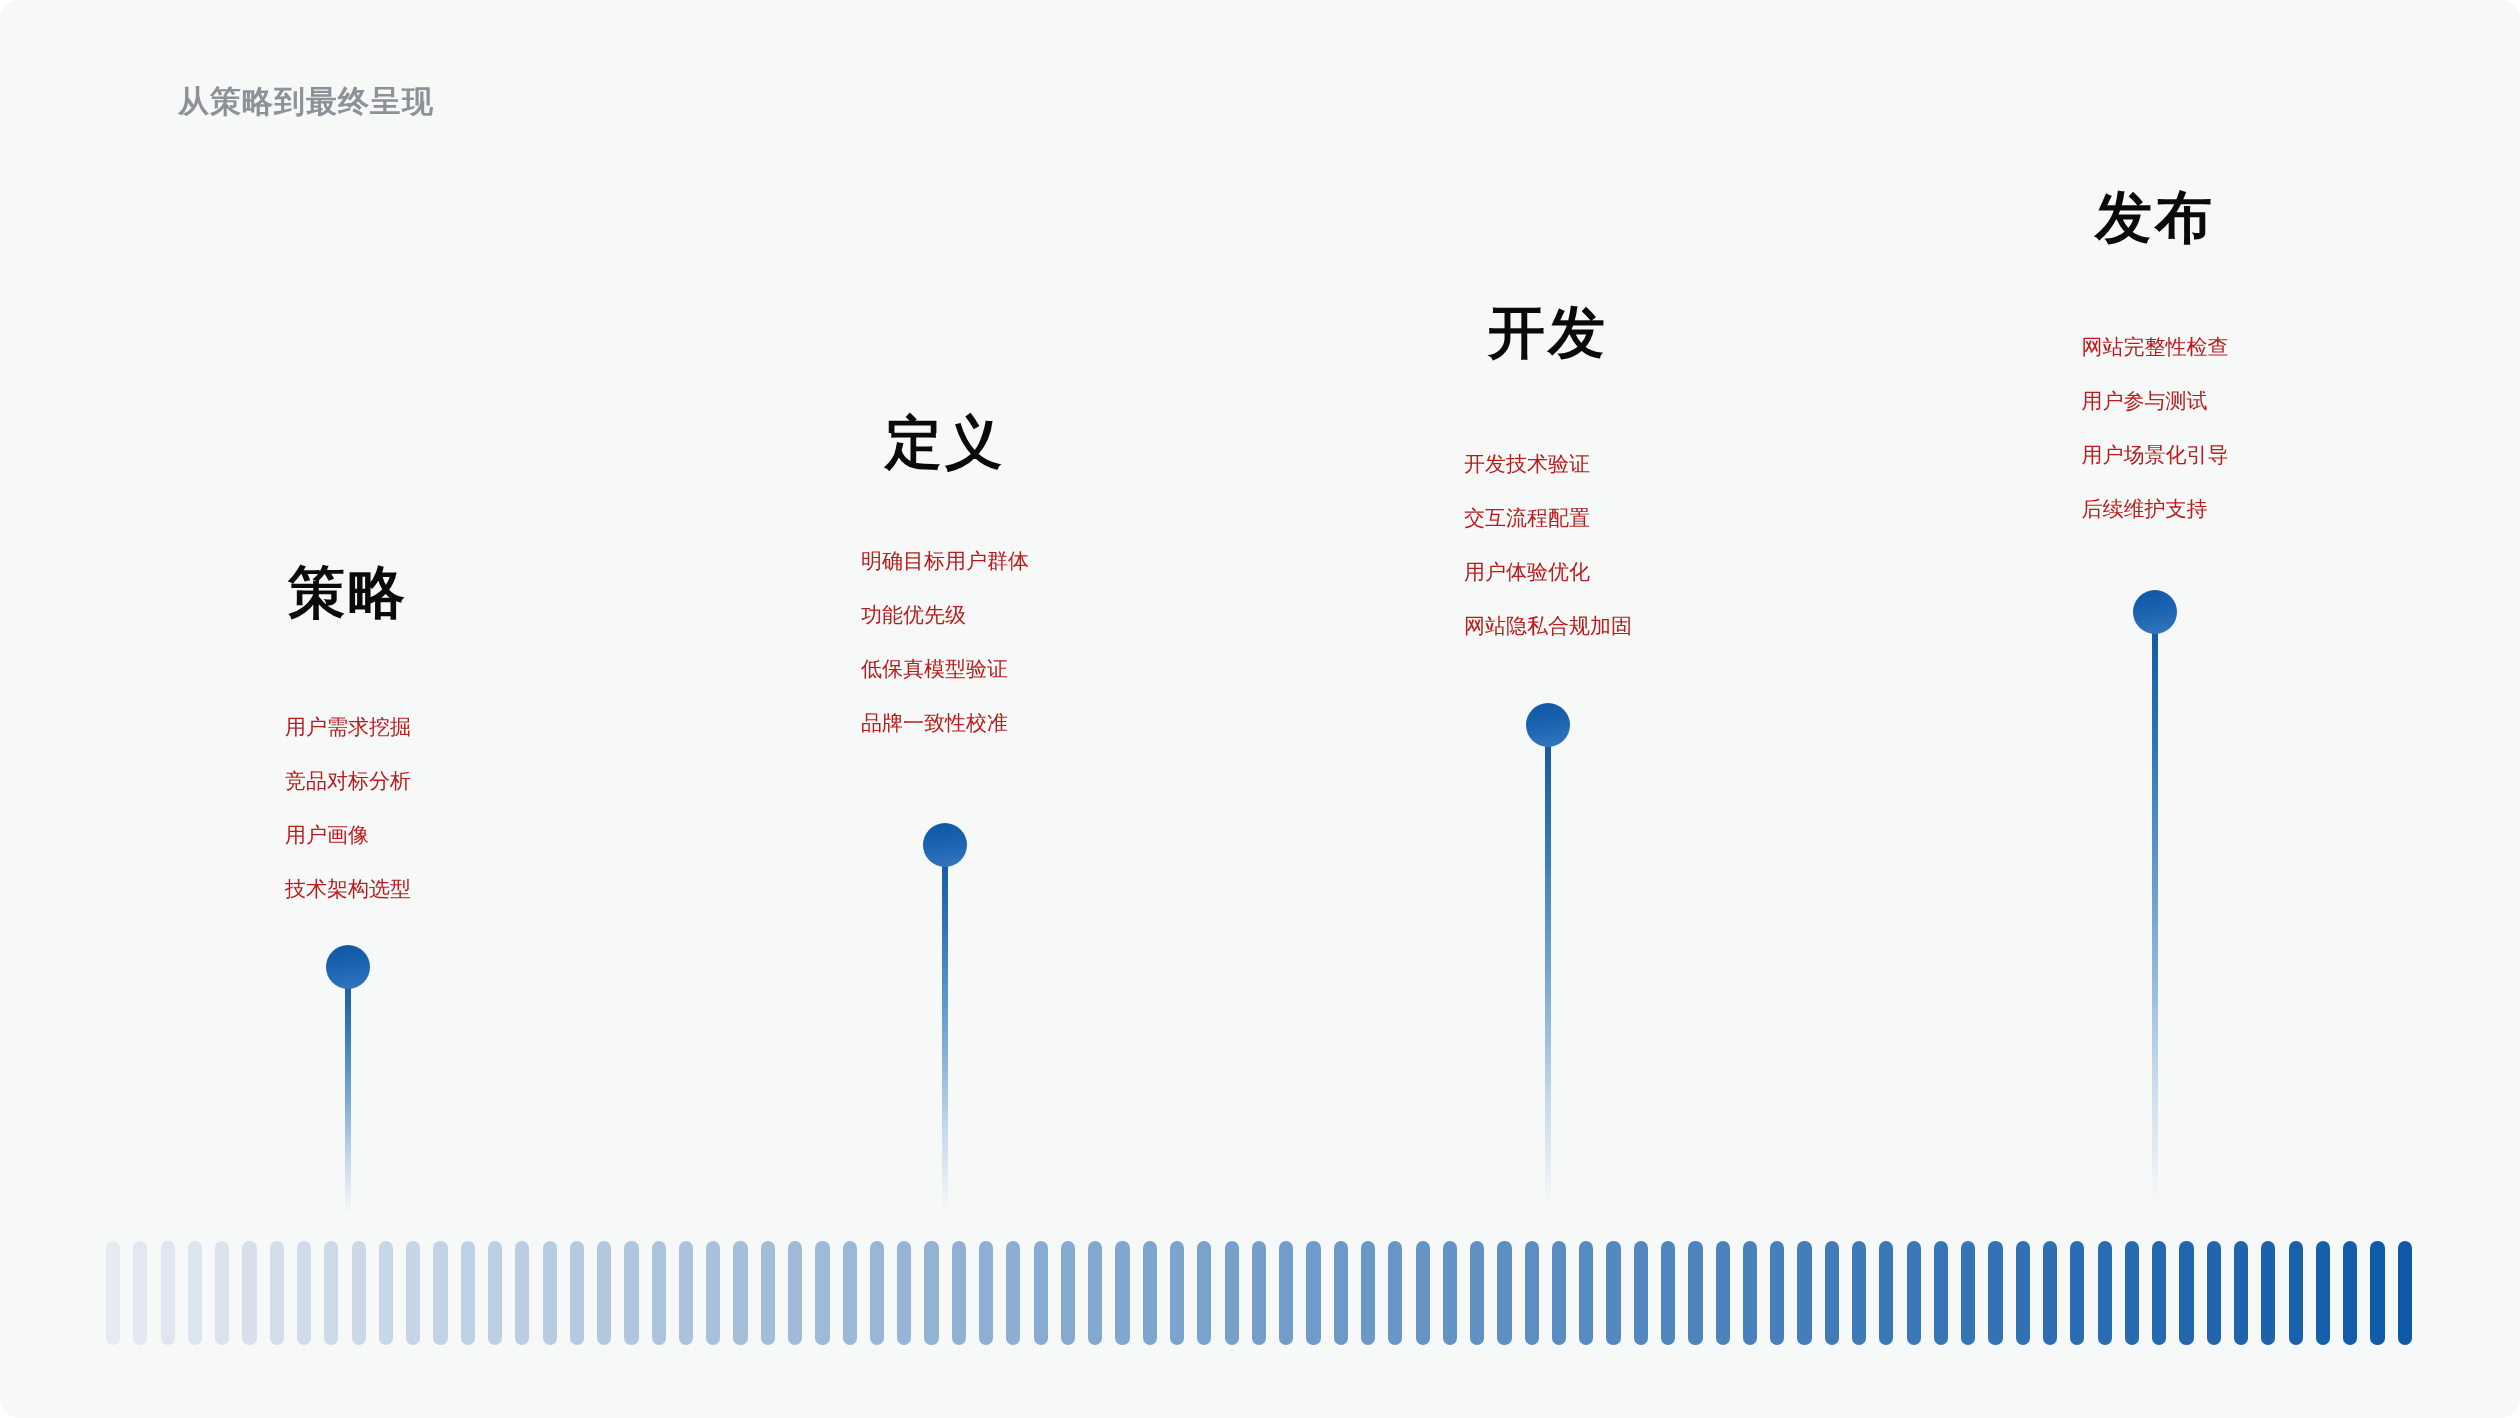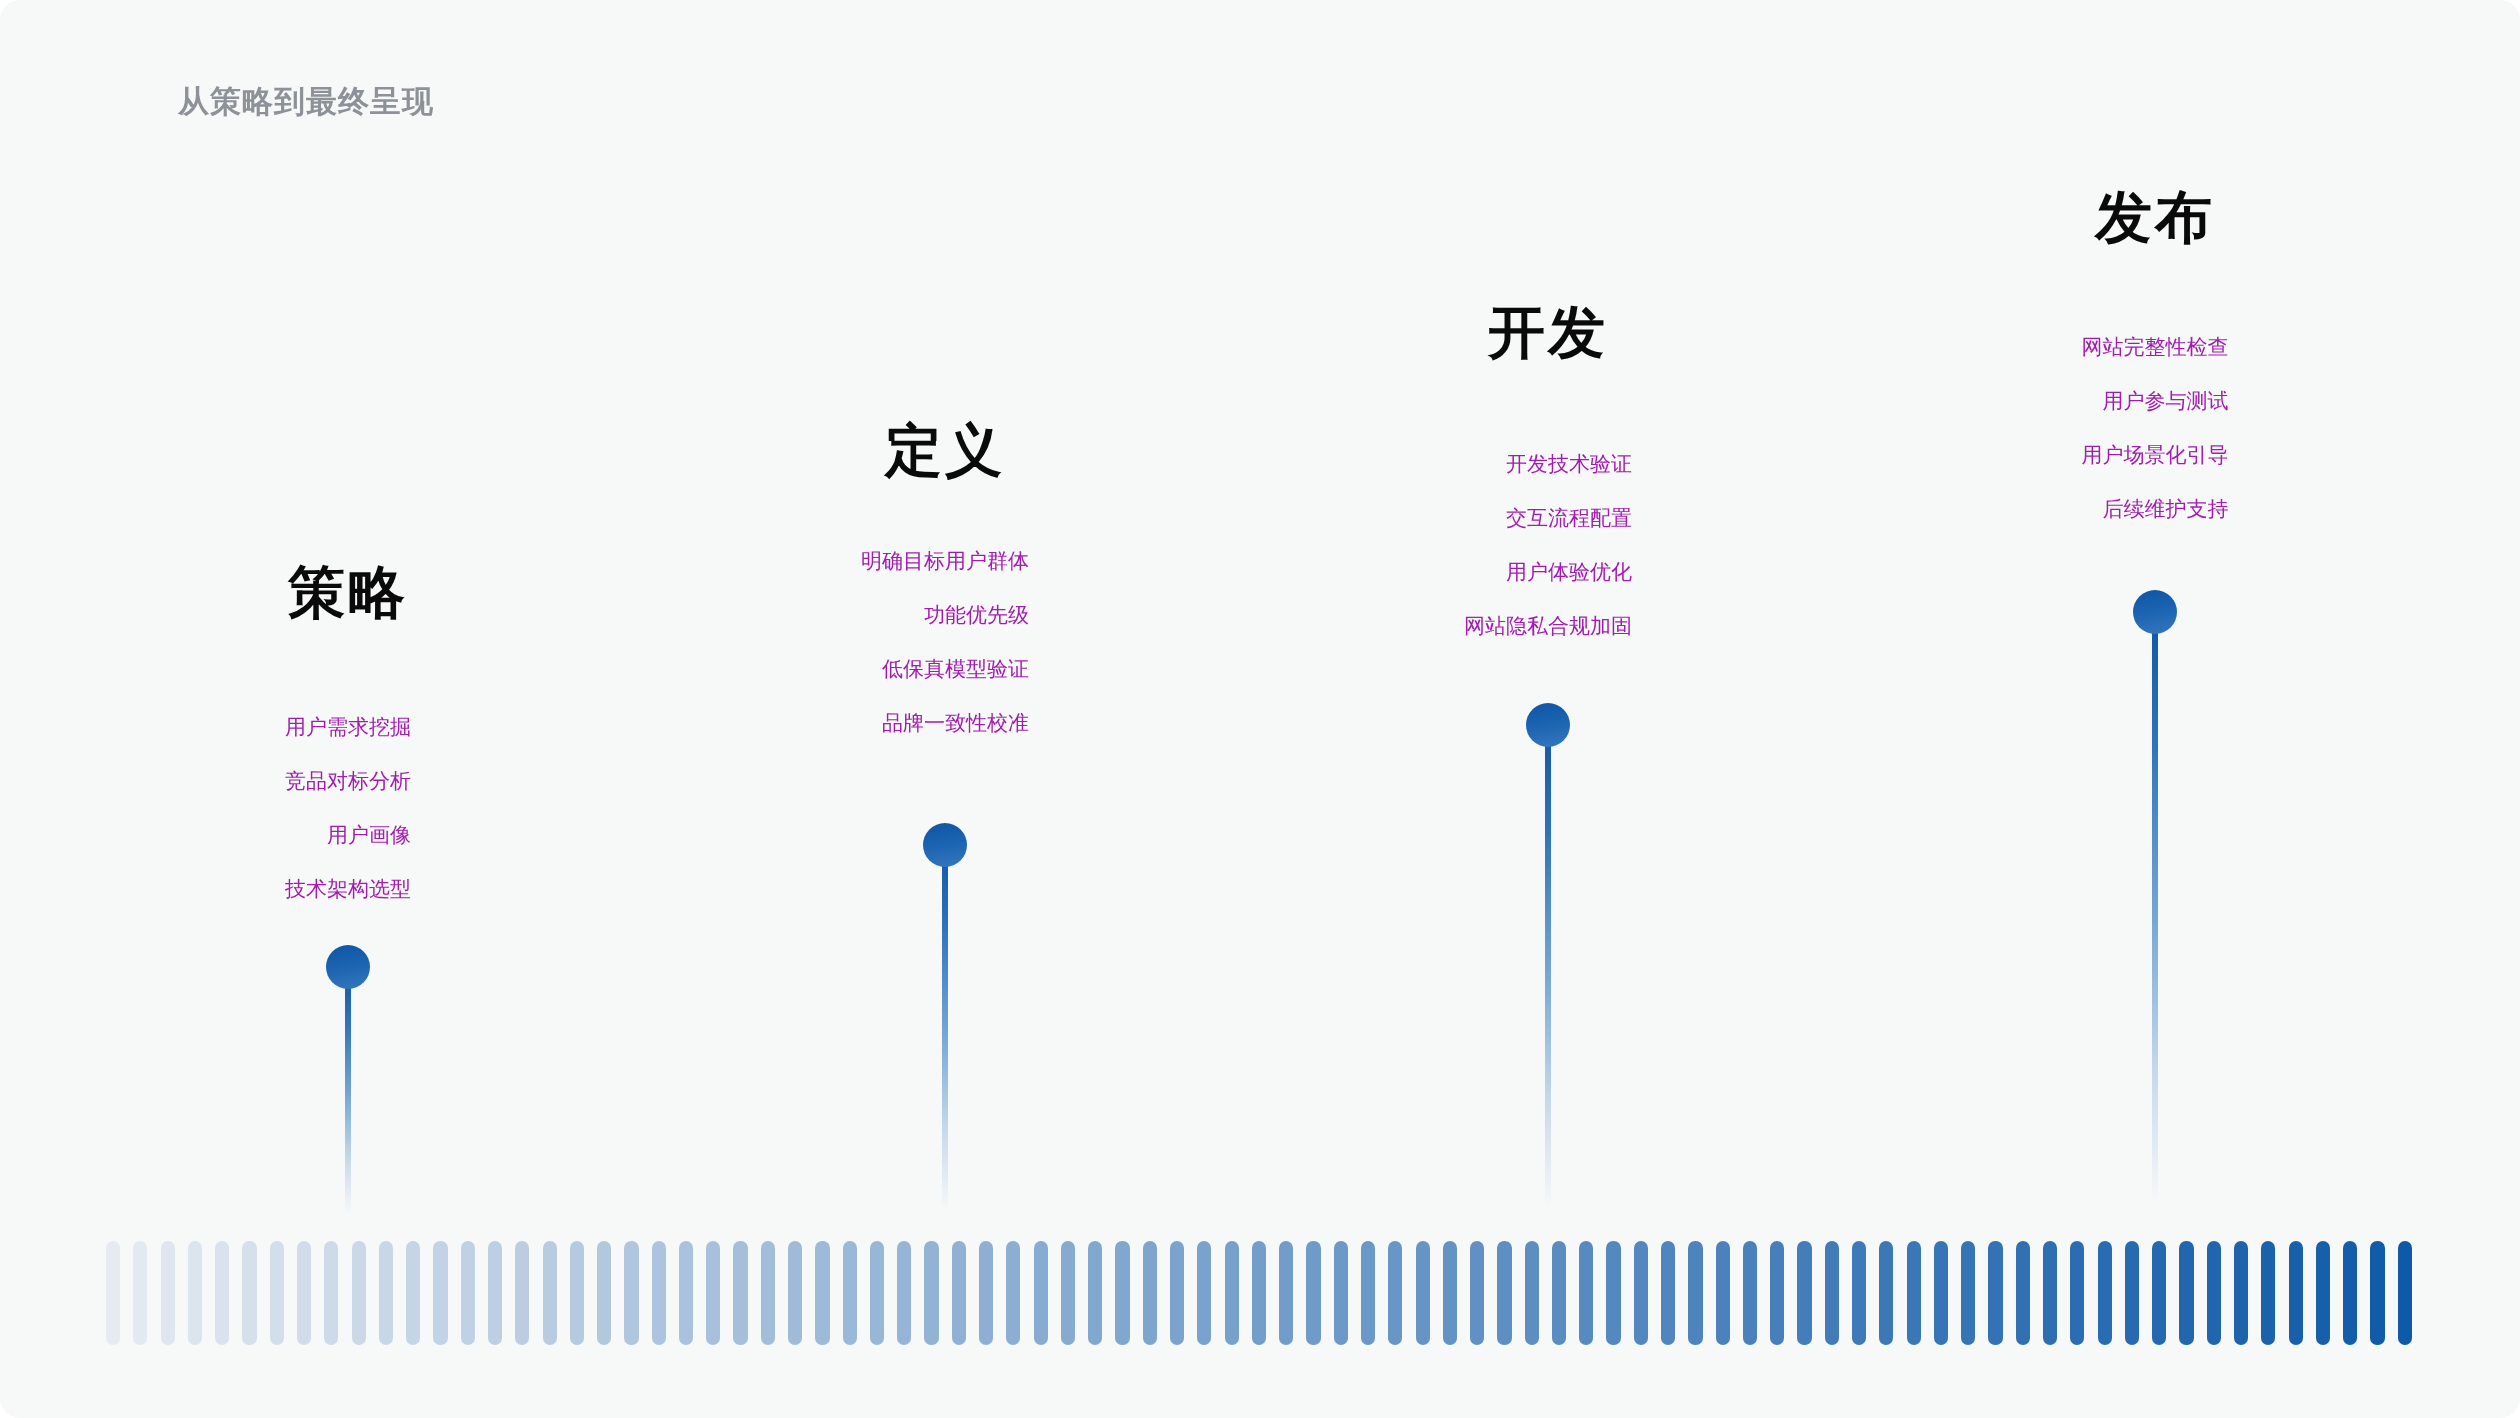--- a/index.html
+++ b/index.html
@@ -37,24 +37,23 @@
     white-space:nowrap;
     transform:translateX(-50%);
   }
   .stage-items{
     position:absolute;
     transform:translateX(-50%);
     white-space:nowrap;
   }
   .stage-item{
     font-size:21px;
-    color:#a21caf;
+    color:#b91c1c;
     line-height:54px;
     white-space:nowrap;
-    text-align:right;
   }
   .stem{
     position:absolute;
     width:6px;
     transform:translateX(-50%);
     border-radius:3px;
   }
   .dot{
     position:absolute;
     width:44px;height:44px;
@@ -95,21 +94,21 @@
         <div class="stage-items" style="left: 348px; top: 700px;">
           <div class="stage-item">用户需求挖掘</div>
           <div class="stage-item">竞品对标分析</div>
           <div class="stage-item">用户画像</div>
           <div class="stage-item">技术架构选型</div>
         </div>
         <div class="stem" style="left: 348px; top: 967px; height: 254px; background: linear-gradient(rgb(15, 86, 164) 0%, rgb(47, 116, 187) 22%, rgb(122, 170, 214) 52%, rgb(198, 218, 236) 76%, rgba(247, 248, 248, 0) 97%);"></div>
         <div class="dot" style="left: 348px; top: 967px;"></div>
       </div>
       <div class="stage">
-        <div class="stage-title" style="left: 945px; top: 405px; margin-top: 8px;">定义</div>
+        <div class="stage-title" style="left: 945px; top: 405px;">定义</div>
         <div class="stage-items" style="left: 945px; top: 534px;">
           <div class="stage-item">明确目标用户群体</div>
           <div class="stage-item">功能优先级</div>
           <div class="stage-item">低保真模型验证</div>
           <div class="stage-item">品牌一致性校准</div>
         </div>
         <div class="stem" style="left: 945px; top: 845px; height: 376px; background: linear-gradient(rgb(15, 86, 164) 0%, rgb(47, 116, 187) 22%, rgb(122, 170, 214) 52%, rgb(198, 218, 236) 76%, rgba(247, 248, 248, 0) 97%);"></div>
         <div class="dot" style="left: 945px; top: 845px;"></div>
       </div>
       <div class="stage">

